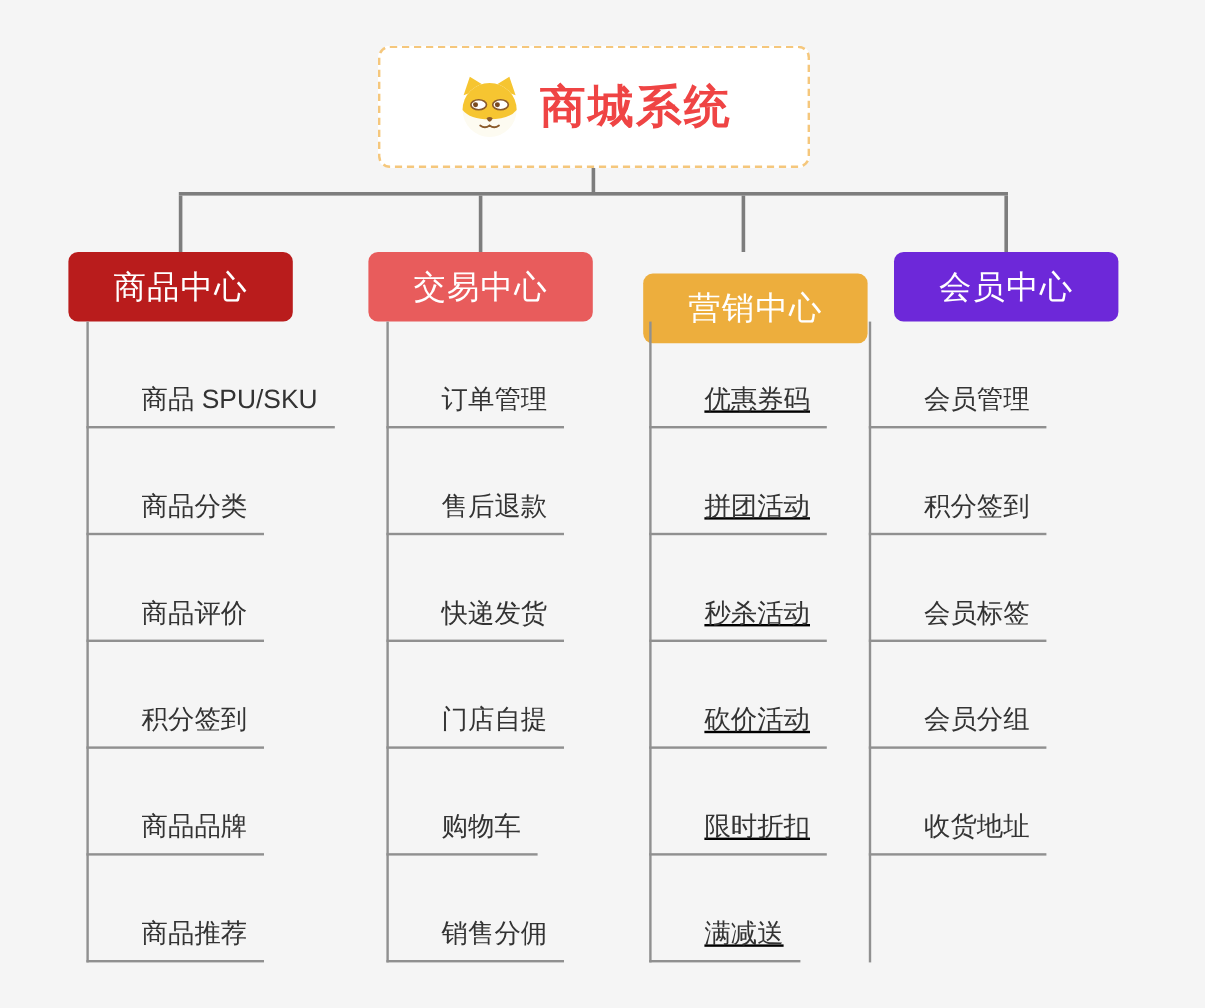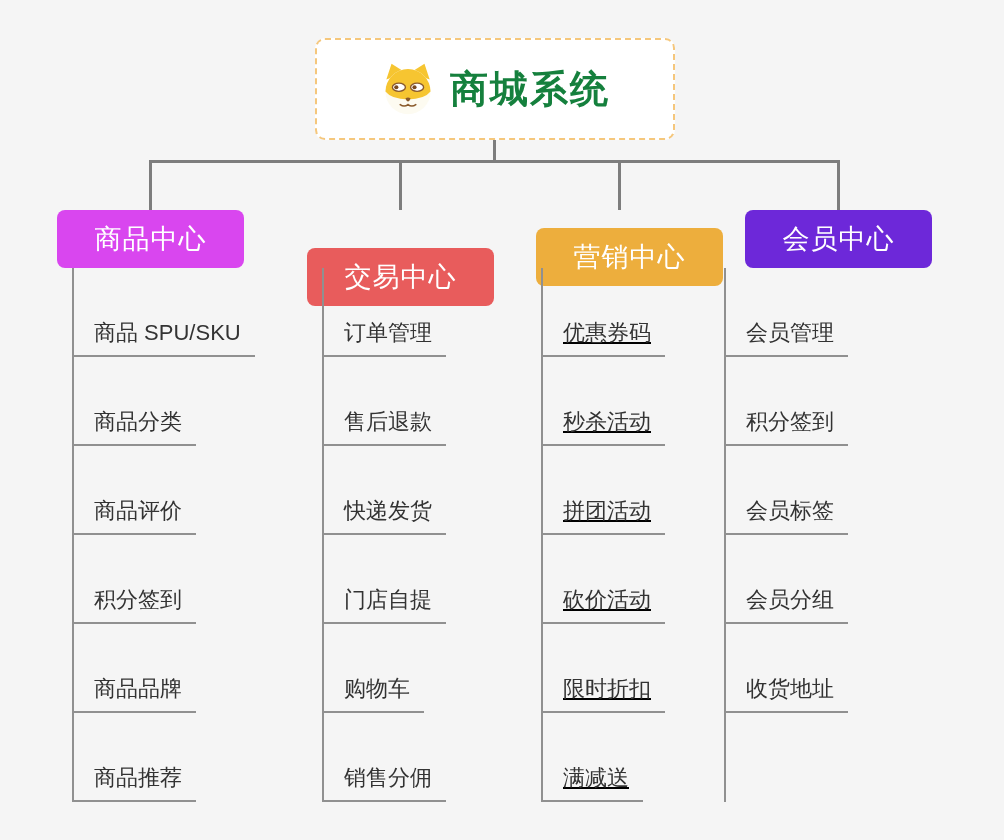--- a/index.html
+++ b/index.html
@@ -79,21 +79,21 @@
   }
   .leaf {
     width: fit-content;
     height: 89px;
     display: flex;
     align-items: flex-end;
     border-bottom: 2px solid #909090;
     box-sizing: border-box;
   }
   .leaf-label {
-    padding: 0 14px 7px 22px;
+    padding: 0 14px 7px 46px;
     font-size: 22px;
     color: #333333;
     white-space: nowrap;
   }
 </style>
 </head>
 <body>
 
 <div class="canvas">
 
@@ -105,31 +105,31 @@
         <circle cx="32" cy="33" r="26" fill="#fdfbf1"></circle>
         <path d="M6 33 a26 26 0 0 1 52 0 q-7 9 -26 9 q-19 0 -26 -9 Z" fill="#f6c531"></path>
         <ellipse cx="21.5" cy="28" rx="7.5" ry="4.8" fill="#ffffff" stroke="#8a5a2b" stroke-width="1.6"></ellipse>
         <ellipse cx="42.5" cy="28" rx="7.5" ry="4.8" fill="#ffffff" stroke="#8a5a2b" stroke-width="1.6"></ellipse>
         <circle cx="18.5" cy="28" r="2.4" fill="#7a4a20"></circle>
         <circle cx="39.5" cy="28" r="2.4" fill="#7a4a20"></circle>
         <path d="M29 41 q3 -2.6 6 0 q-1.4 3.4 -3 3.4 q-1.6 0 -3 -3.4 Z" fill="#8a5a2b"></path>
         <path d="M23 48 q4.5 3.4 9 0 q4.5 3.4 9 0" stroke="#8a5a2b" fill="none" stroke-width="1.8" stroke-linecap="round"></path>
       </svg>
     </span>
-    <span class="root-title" style="color: #15803d;">商城系统</span>
+    <span class="root-title" style="color: #ef4444;">商城系统</span>
   </div>
 
   <div class="line stub"></div>
   <div class="line hbar"></div>
   <div class="line drop d0"></div>
   <div class="line drop d1"></div>
   <div class="line drop d2"></div>
   <div class="line drop d3"></div>
 
-  <div class="branch-box b0" style="background: #d946ef;">
+  <div class="branch-box b0" style="background: #b91c1c;">
     <span>商品中心</span>
   </div>
   <div class="leaves lv0">
     <div class="vline"></div>
     <div class="leaf">
         <span class="leaf-label">商品 SPU/SKU</span>
       </div>
     <div class="leaf">
         <span class="leaf-label">商品分类</span>
       </div>
@@ -140,21 +140,21 @@
         <span class="leaf-label">积分签到</span>
       </div>
     <div class="leaf">
         <span class="leaf-label">商品品牌</span>
       </div>
     <div class="leaf">
         <span class="leaf-label">商品推荐</span>
       </div>
   </div>
 
-  <div class="branch-box b1" style="background: rgb(232, 92, 92); margin-top: 38px;">
+  <div class="branch-box b1" style="background: rgb(232, 92, 92);">
     <span>交易中心</span>
   </div>
   <div class="leaves lv1">
     <div class="vline"></div>
     <div class="leaf">
         <span class="leaf-label">订单管理</span>
       </div>
     <div class="leaf">
         <span class="leaf-label">售后退款</span>
       </div>
@@ -174,24 +174,24 @@
 
   <div class="branch-box b2" style="background: rgb(237, 174, 61);">
     <span>营销中心</span>
   </div>
   <div class="leaves lv2">
     <div class="vline"></div>
     <div class="leaf">
         <span class="leaf-label">优惠券码</span>
       </div>
     <div class="leaf">
+        <span class="leaf-label">拼团活动</span>
+      </div>
+    <div class="leaf">
         <span class="leaf-label">秒杀活动</span>
-      </div>
-    <div class="leaf">
-        <span class="leaf-label">拼团活动</span>
       </div>
     <div class="leaf">
         <span class="leaf-label">砍价活动</span>
       </div>
     <div class="leaf">
         <span class="leaf-label">限时折扣</span>
       </div>
     <div class="leaf">
         <span class="leaf-label">满减送</span>
       </div>

